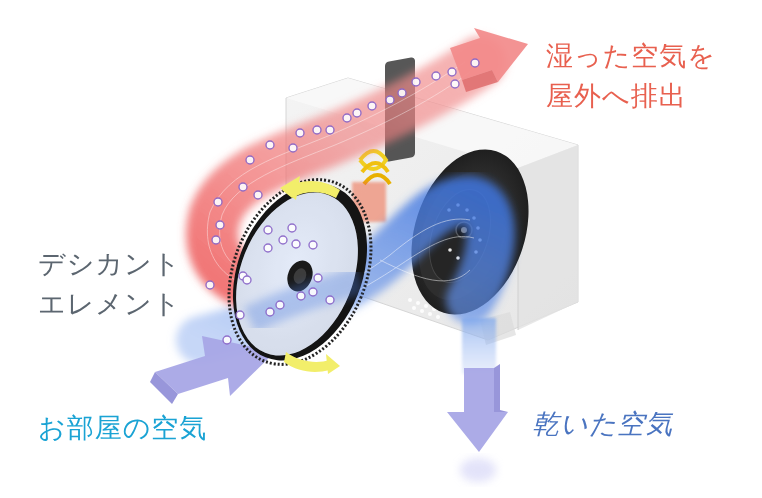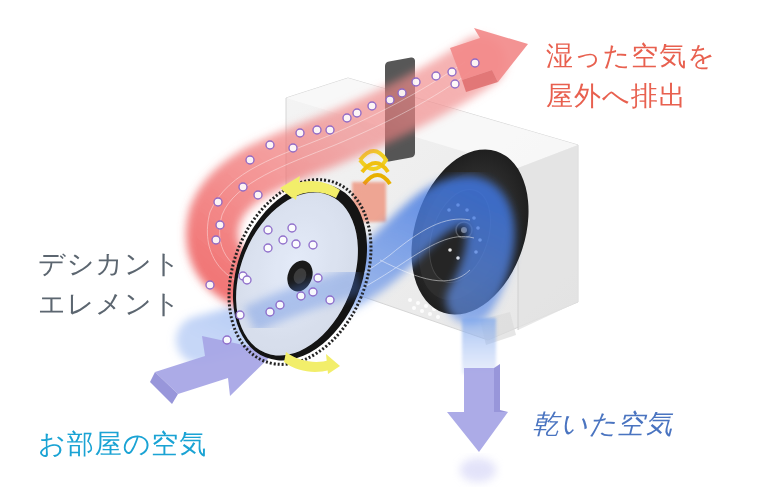--- a/index.html
+++ b/index.html
@@ -5,21 +5,21 @@
   html, body { margin: 0; padding: 0; background: #ffffff; }
   body { width: 762px; height: 498px; position: relative; overflow: hidden;
          font-family: "DejaVu Sans", "Liberation Sans", sans-serif; }
   .stage { position: absolute; left: 0; top: 0; width: 762px; height: 498px; }
   .stage svg { position: absolute; left: 0; top: 0; }
   .label { position: absolute; font-size: 27px; line-height: 40px; letter-spacing: 1px;
            white-space: nowrap; font-weight: normal; }
   .label .line { display: block; }
   #lbl-exhaust { left: 546px; top: 36px; }
   #lbl-element { left: 38px; top: 244px; }
-  #lbl-room { left: 38px; top: 424px; text-align: center; }
+  #lbl-room { left: 38px; top: 408px; text-align: center; }
   #lbl-dry { left: 532px; top: 404px; font-style: italic; }
 </style>
 </head>
 <body>
 
 <div class="stage">
   <svg width="762" height="498" viewBox="0 0 762 498">
     <defs>
       <linearGradient id="boxGrad" x1="0" y1="0" x2="1" y2="1">
         <stop offset="0" stop-color="#f4f4f4"></stop>

